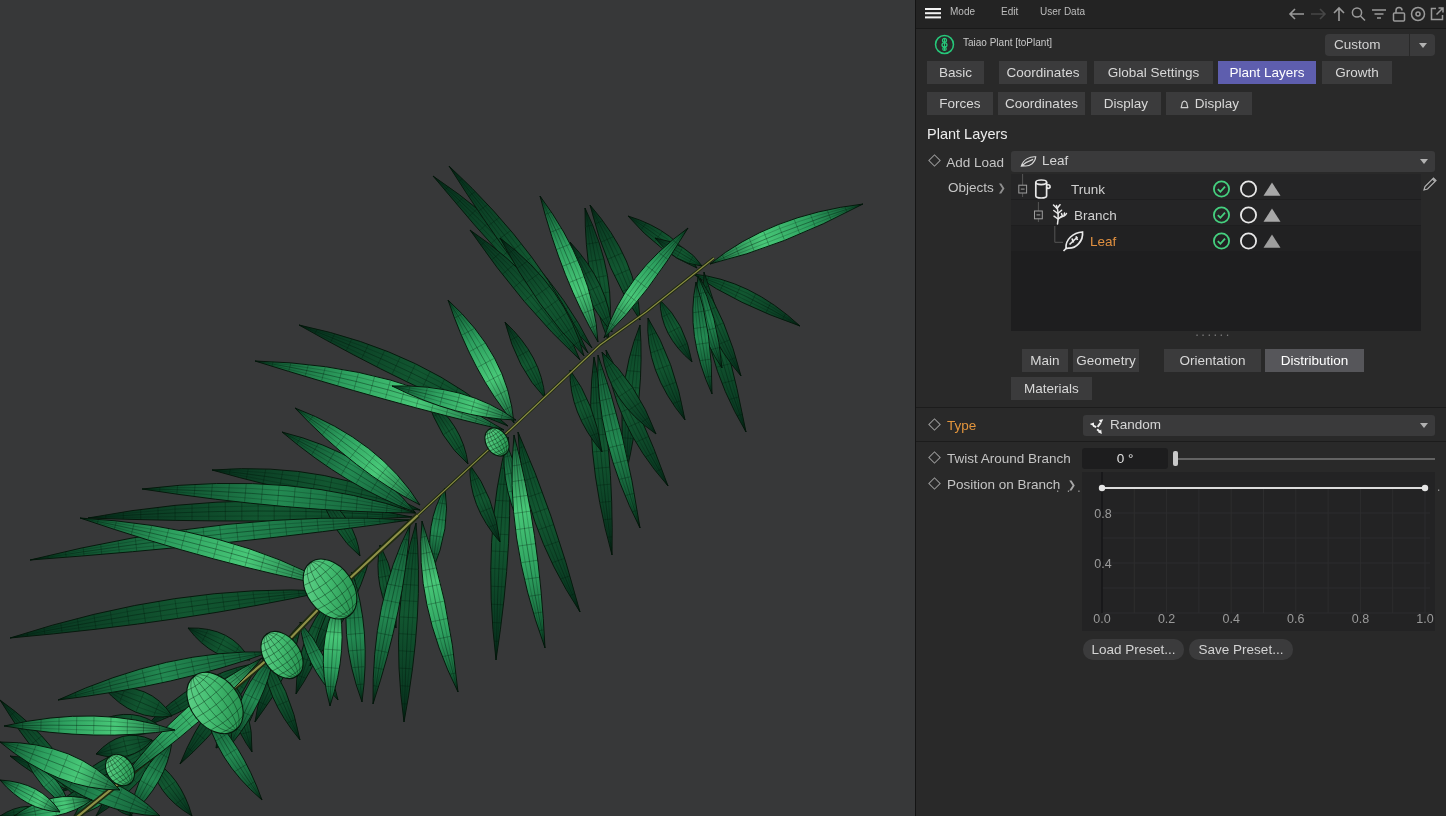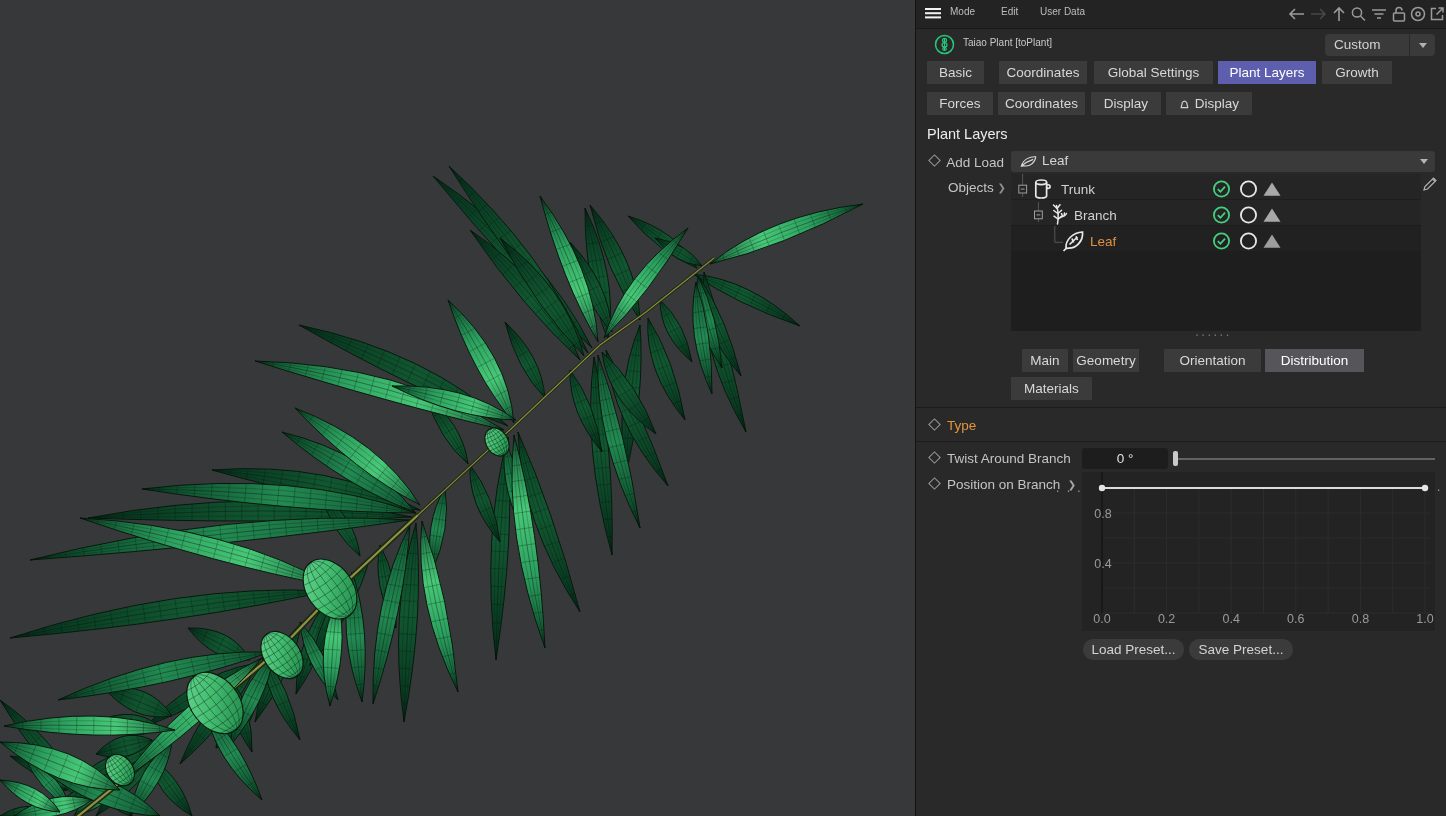--- a/index.html
+++ b/index.html
@@ -1032,39 +1032,55 @@
         <circle cx="237.5" cy="15" r="7.6" stroke="#e8e8e8" stroke-width="1.8" fill="none"></circle>
         <path d="M252.5 21.8 h17 l-8.5 -13.2 Z" fill="#a8a8a8"></path>
       </g>
       <g transform="translate(0,52)">
         <circle cx="210.5" cy="15" r="7.6" stroke="#45d07f" stroke-width="1.8" fill="none"></circle>
         <path d="M206.8 15.2 l2.6 2.6 4.6 -5.2" stroke="#45d07f" stroke-width="1.8" fill="none"></path>
         <circle cx="237.5" cy="15" r="7.6" stroke="#e8e8e8" stroke-width="1.8" fill="none"></circle>
         <path d="M252.5 21.8 h17 l-8.5 -13.2 Z" fill="#9e9e9e"></path>
       </g>
     </svg>
-    <span class="tname" style="left:50px;top:8px">Trunk</span>
+    <span class="tname" style="left:60px;top:8px">Trunk</span>
     <span class="tname" style="left:63px;top:34px">Branch</span>
     <span class="tname" style="left:79px;top:60px;color:#e09040">Leaf</span>
   </div>
   <svg id="pencil" viewBox="0 0 16 16">
       <path d="M2 14 l1 -3.5 L11.5 2 14 4.5 5.5 13 Z M10.5 3 l2.5 2.5" stroke="#b0b0b0" stroke-width="1.2" fill="none"></path>
     </svg>
   <div id="dots">......</div>
 
   <div class="tab" style="left:106px;top:349px;width:46px">Main</div>
   <div class="tab" style="left:157px;top:349px;width:66px">Geometry</div>
   <div class="tab" style="left:248px;top:349px;width:97px">Orientation</div>
   <div class="tab gsel" style="left:349px;top:349px;width:99px">Distribution</div>
   <div class="tab" style="left:95px;top:377px;width:81px">Materials</div>
 
   <div class="hr" style="top:407px"></div>
 
   <span class="diamond" style="left:14px;top:420px"></span>
   <span class="olab" style="left:31px;top:418px">Type</span>
+  <div id="typebox">
+    <svg width="18" height="19" viewBox="0 0 18 19" style="position:absolute;left:5px;top:1px">
+      <g stroke="#f2f2f2" stroke-width="2" fill="none">
+        <path d="M9.6 10.8 L12.6 6.8"></path>
+        <path d="M8.2 11.2 L5.2 9.7"></path>
+        <path d="M9.2 13.2 L11.4 15.4"></path>
+      </g>
+      <g fill="#f2f2f2">
+        <path d="M15.2 3.2 l-4.4 0.9 2.3 3.3 Z"></path>
+        <path d="M1.8 8.1 l4.1 -1.7 0.2 4 Z"></path>
+        <path d="M13.8 17.9 l-0.6 -4.3 -3.2 2.6 Z"></path>
+      </g>
+    </svg>
+    <span style="position:absolute;left:27px;top:2px">Random</span>
+    <span class="dn" style="position:absolute;right:7px;top:8px"></span>
+  </div>
   <div class="hr" style="top:441px"></div>
 
   <span class="diamond" style="left:14px;top:453px"></span>
   <span class="lab2" style="left:31px;top:451px">Twist Around Branch</span>
   <div id="twistbox">0 °</div>
   <div id="slidertrack"></div>
   <div id="sliderhandle"></div>
 
   <span class="diamond" style="left:14px;top:479px"></span>
   <span class="lab2" style="left:31px;top:477px">Position on Branch&nbsp;&nbsp;<span style="font-size:10px;color:#a8a8a8;position:relative;top:-1px">❯</span></span>

